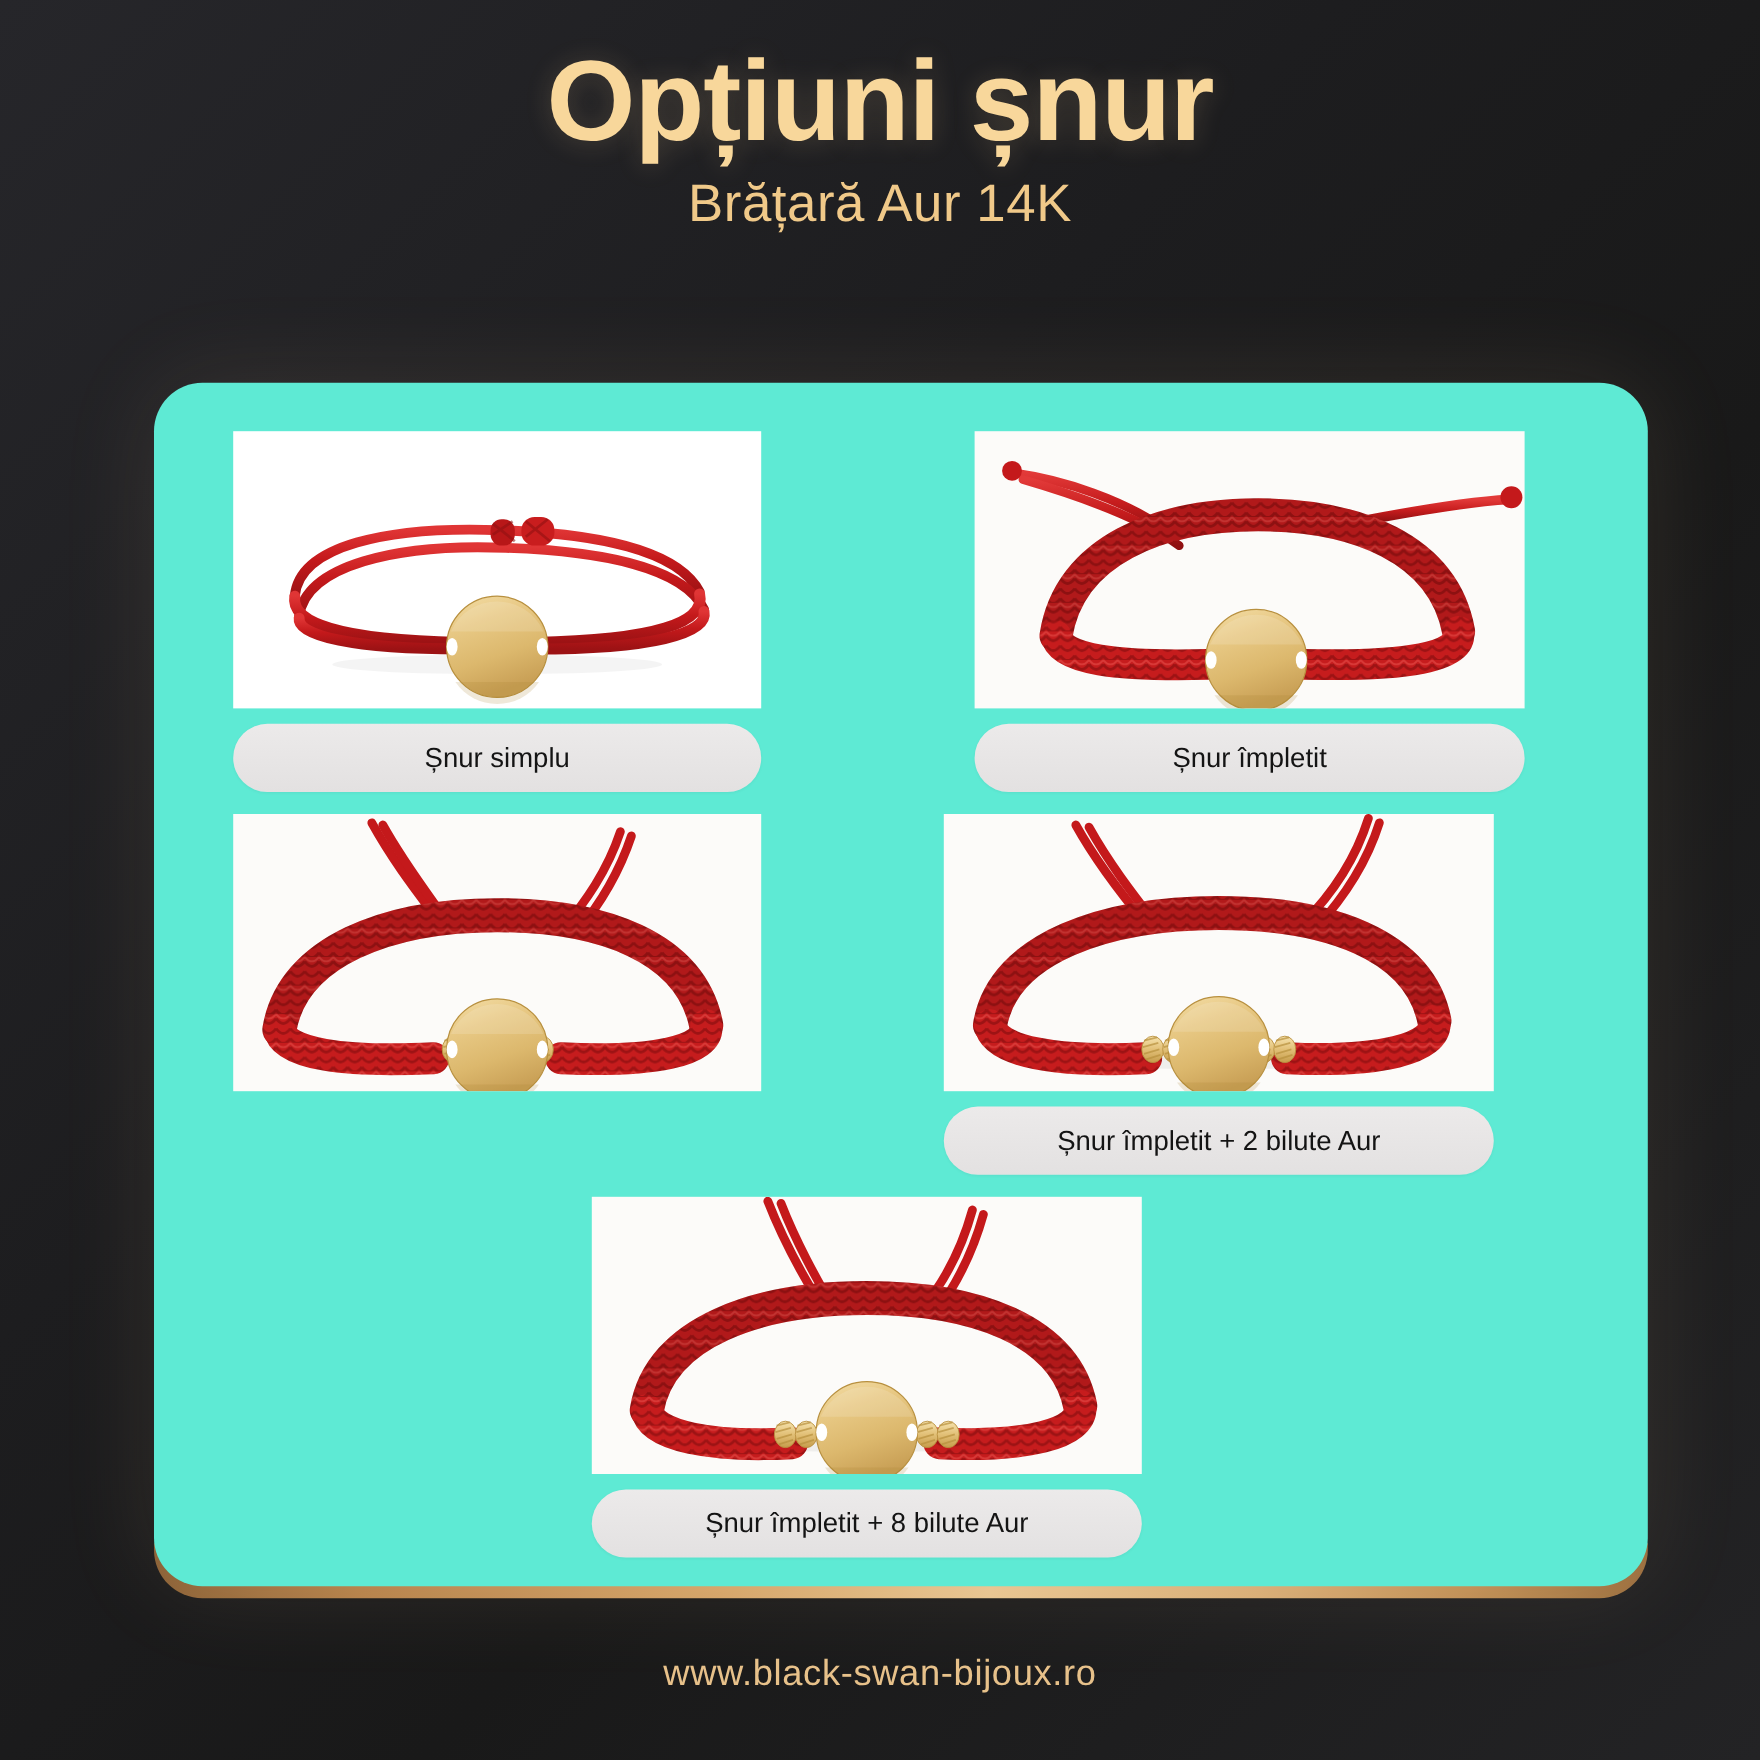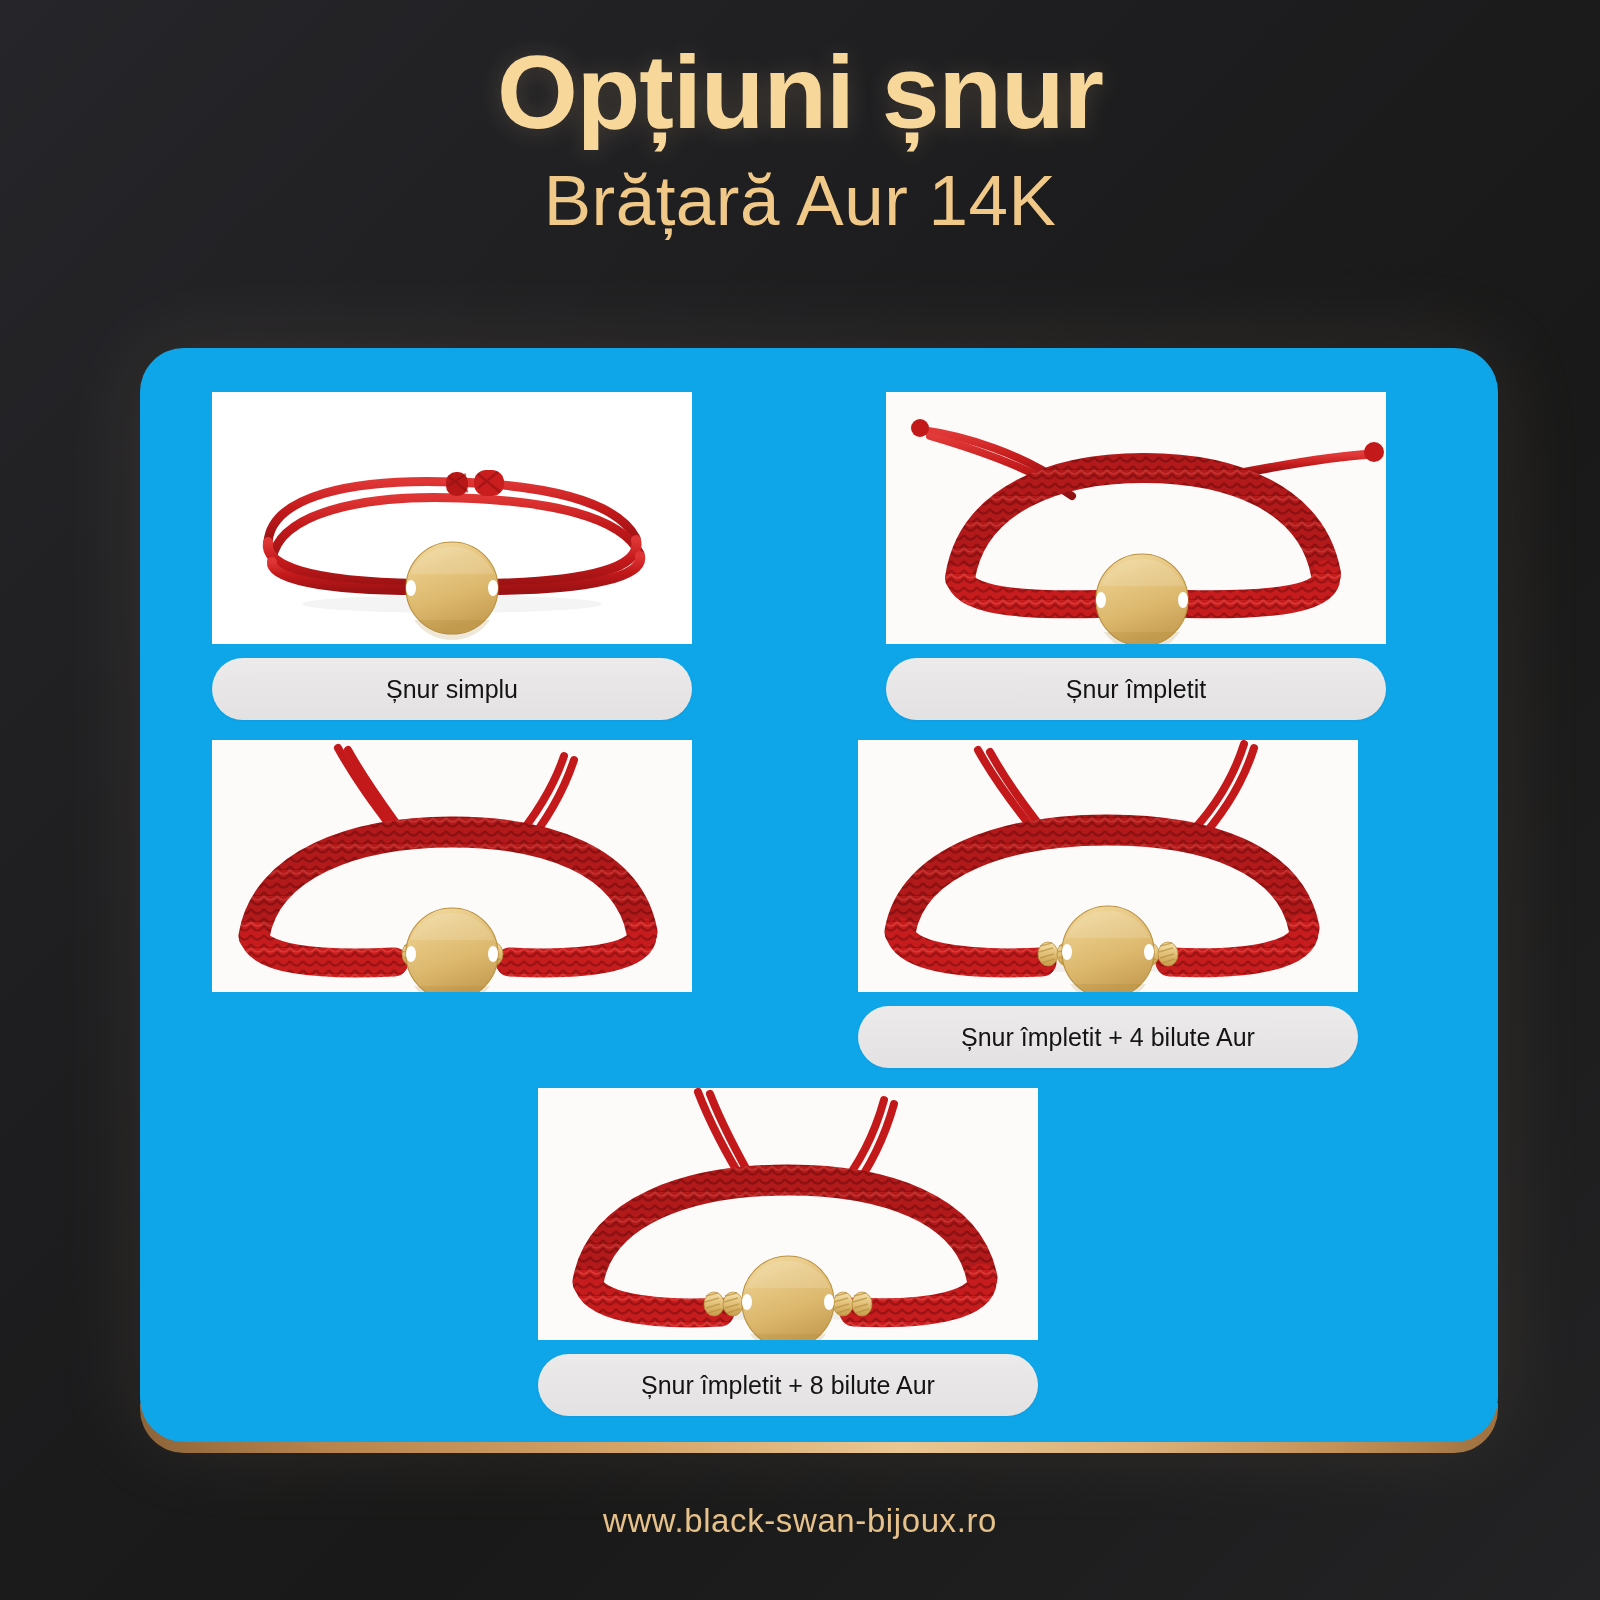--- a/index.html
+++ b/index.html
@@ -31,36 +31,36 @@
   }
   .title {
     font-size: 104px;
     font-weight: 700;
     letter-spacing: -1px;
     color: #f8d79b;
     line-height: 1.06;
     text-shadow: 0 2px 24px rgba(250,210,150,0.18);
   }
   .subtitle {
-    font-size: 71px;
+    font-size: 48px;
     font-weight: 300;
     color: #f0c989;
     line-height: 1.3;
     margin-top: 8px;
     letter-spacing: 0.5px;
   }
 
   
   .card {
     position: absolute;
     left: 140px;
     top: 348px;
     width: 1358px;
     height: 1094px;
-    background: #0ea5e9;
+    background: #5eead4;
     border-radius: 44px;
     box-shadow: 0 0 90px rgba(255,220,170,0.10);
   }
   
   .card-gold-edge {
     position: absolute;
     left: 0; right: 0; bottom: -11px;
     height: 50px;
     border-radius: 0 0 44px 44px;
     background: linear-gradient(90deg, #8a6136 0%, #b5814a 14%, #d5a569 38%, #e8c692 56%, #d9ae77 74%, #c08f55 88%, #9a6e3e 100%);
@@ -341,21 +341,21 @@
           </g>
           <g>
             <circle cx="250" cy="212" r="46" fill="url(#gold4)" stroke="#b8903f" stroke-width="1.1"></circle>
             <path d="M208 198 a46 46 0 0 1 84 0" fill="#ffffff" opacity="0.14"></path>
             <ellipse cx="209" cy="212" rx="5" ry="8" fill="#ffffff"></ellipse>
             <ellipse cx="291" cy="212" rx="5" ry="8" fill="#ffffff"></ellipse>
             <path d="M212 244 a46 46 0 0 0 76 0" fill="#a9822f" opacity="0.18"></path>
           </g>
         </svg>
       </div>
-      <div class="label">Șnur împletit + 4 bilute Aur</div>
+      <div class="label">Șnur împletit + 2 bilute Aur</div>
     </div>
 
     <div class="cell r3c1">
       <div class="photo">
         <svg viewBox="0 0 500 252" xmlns="http://www.w3.org/2000/svg">
           <defs>
             <linearGradient id="gold5" x1="0" y1="0" x2="0.35" y2="1">
               <stop offset="0%" stop-color="#f3dda6"></stop>
                 <stop offset="32%" stop-color="#e8c985"></stop>
               <stop offset="68%" stop-color="#dcb86d"></stop>

